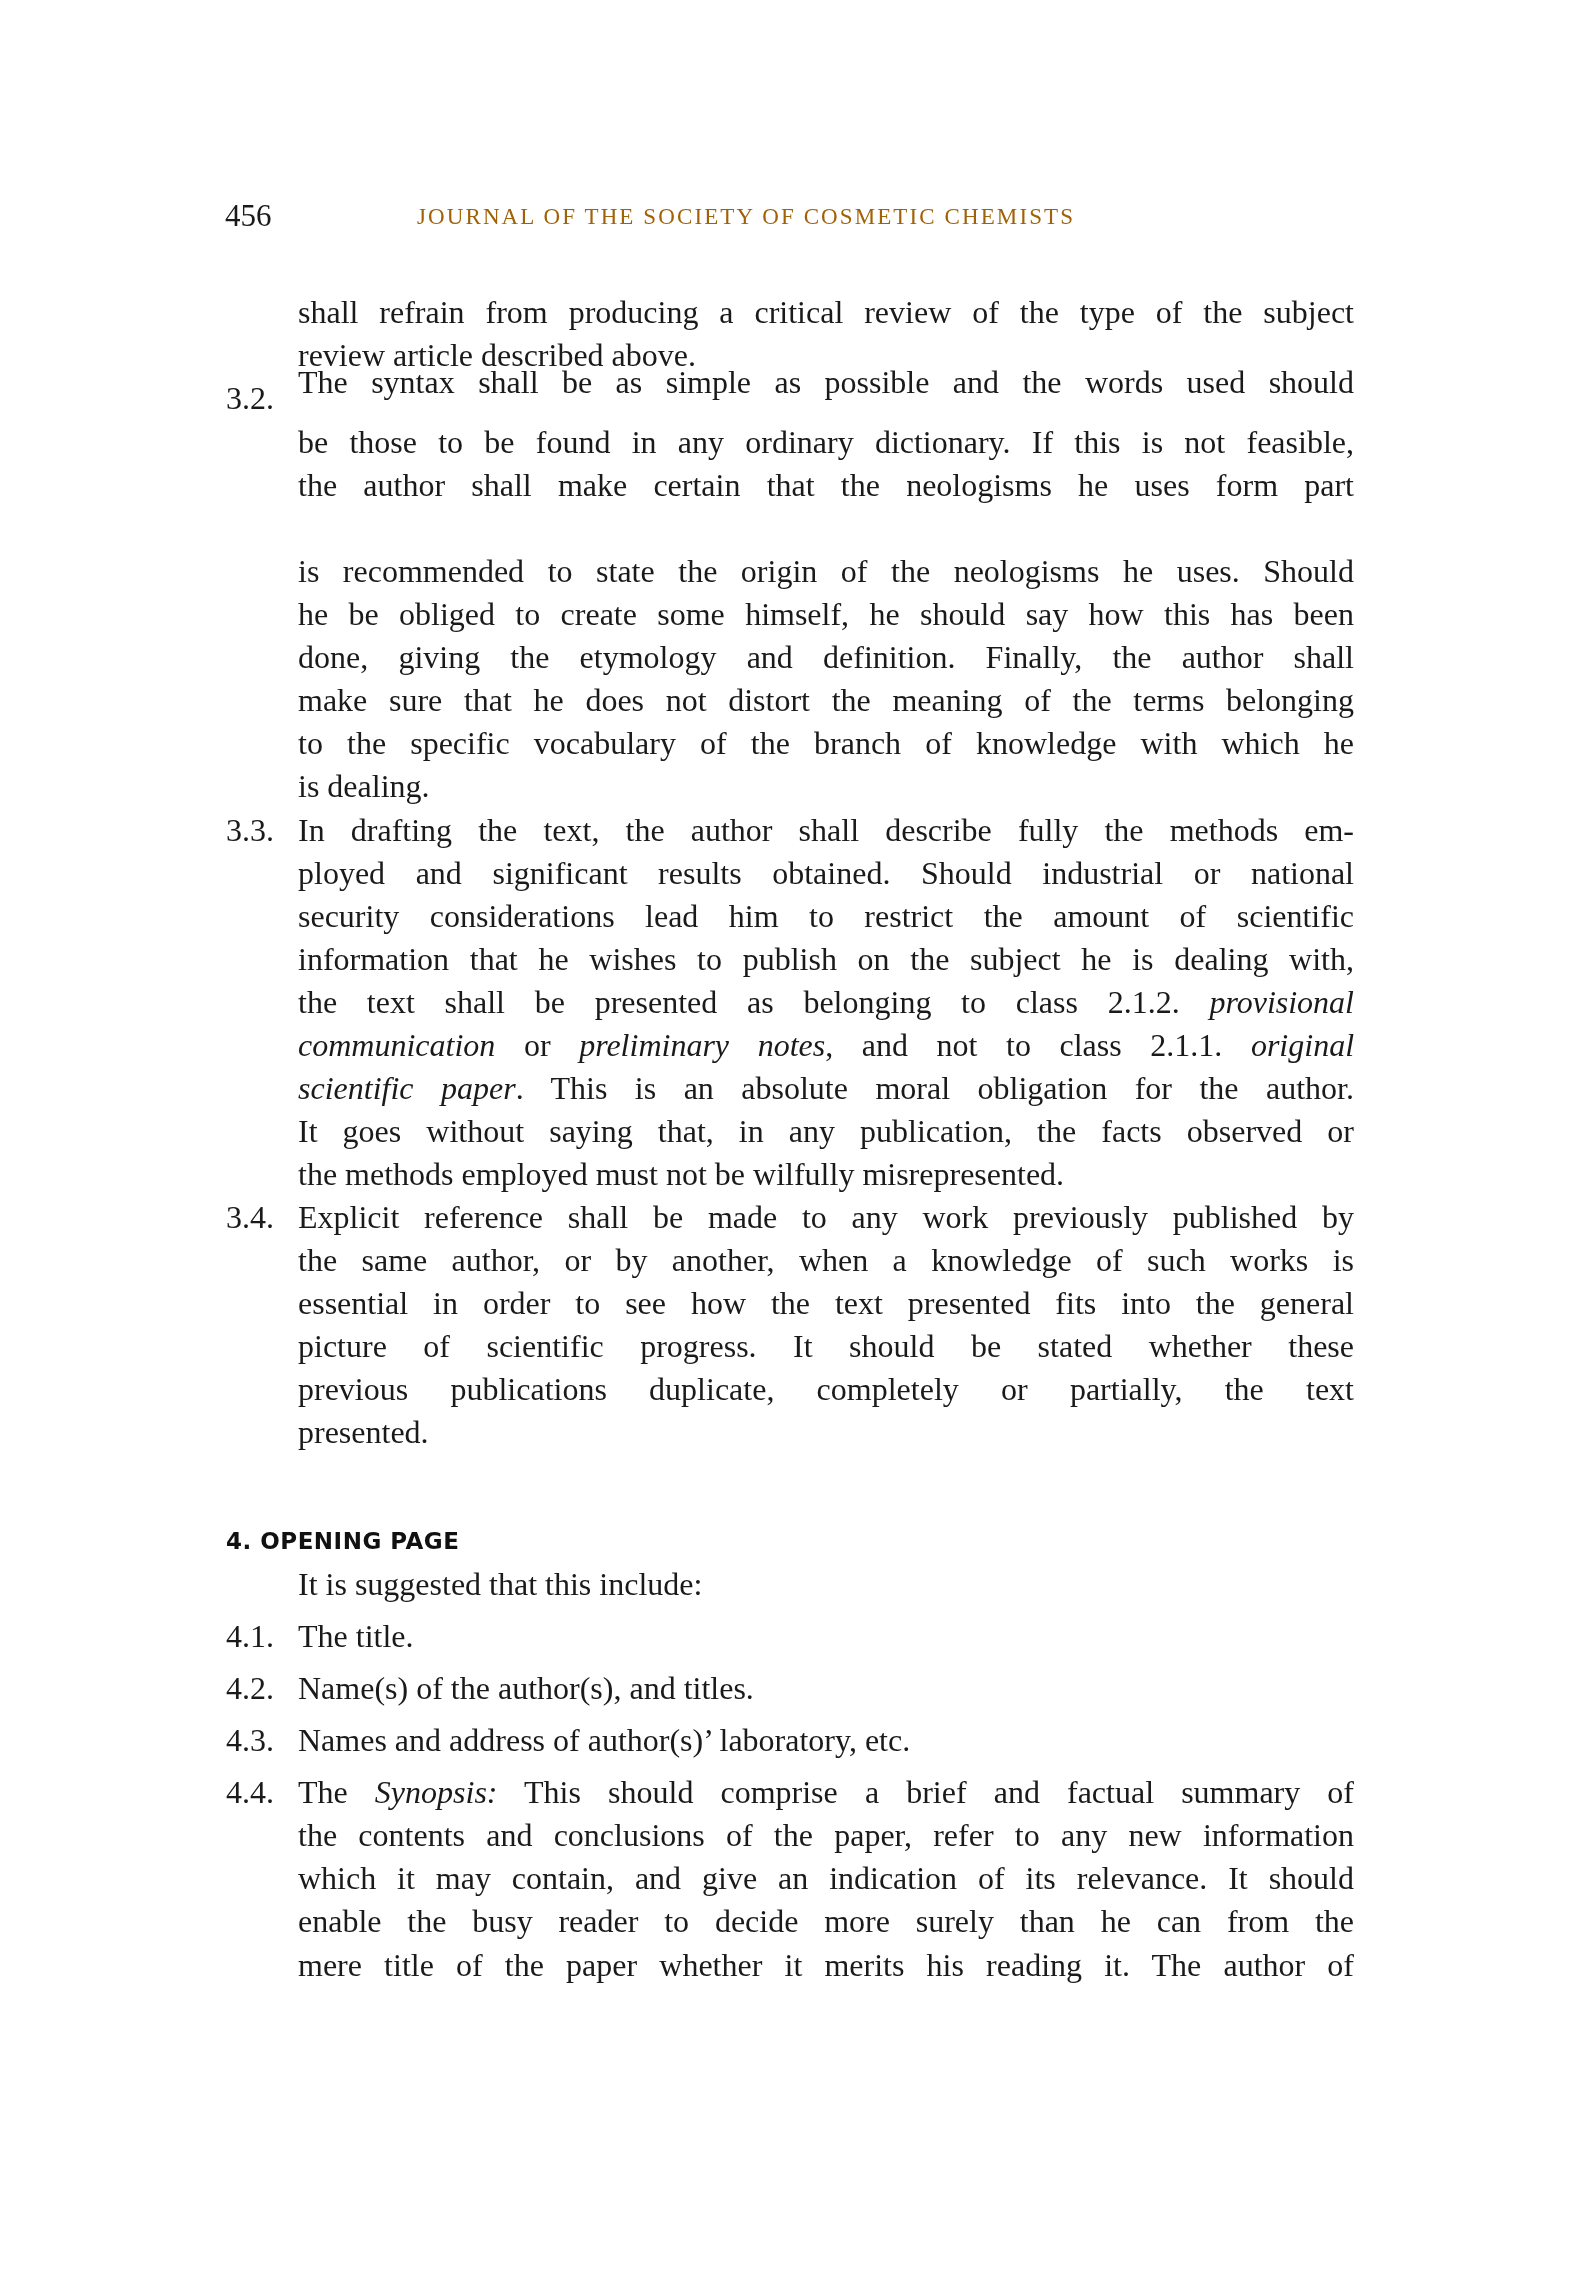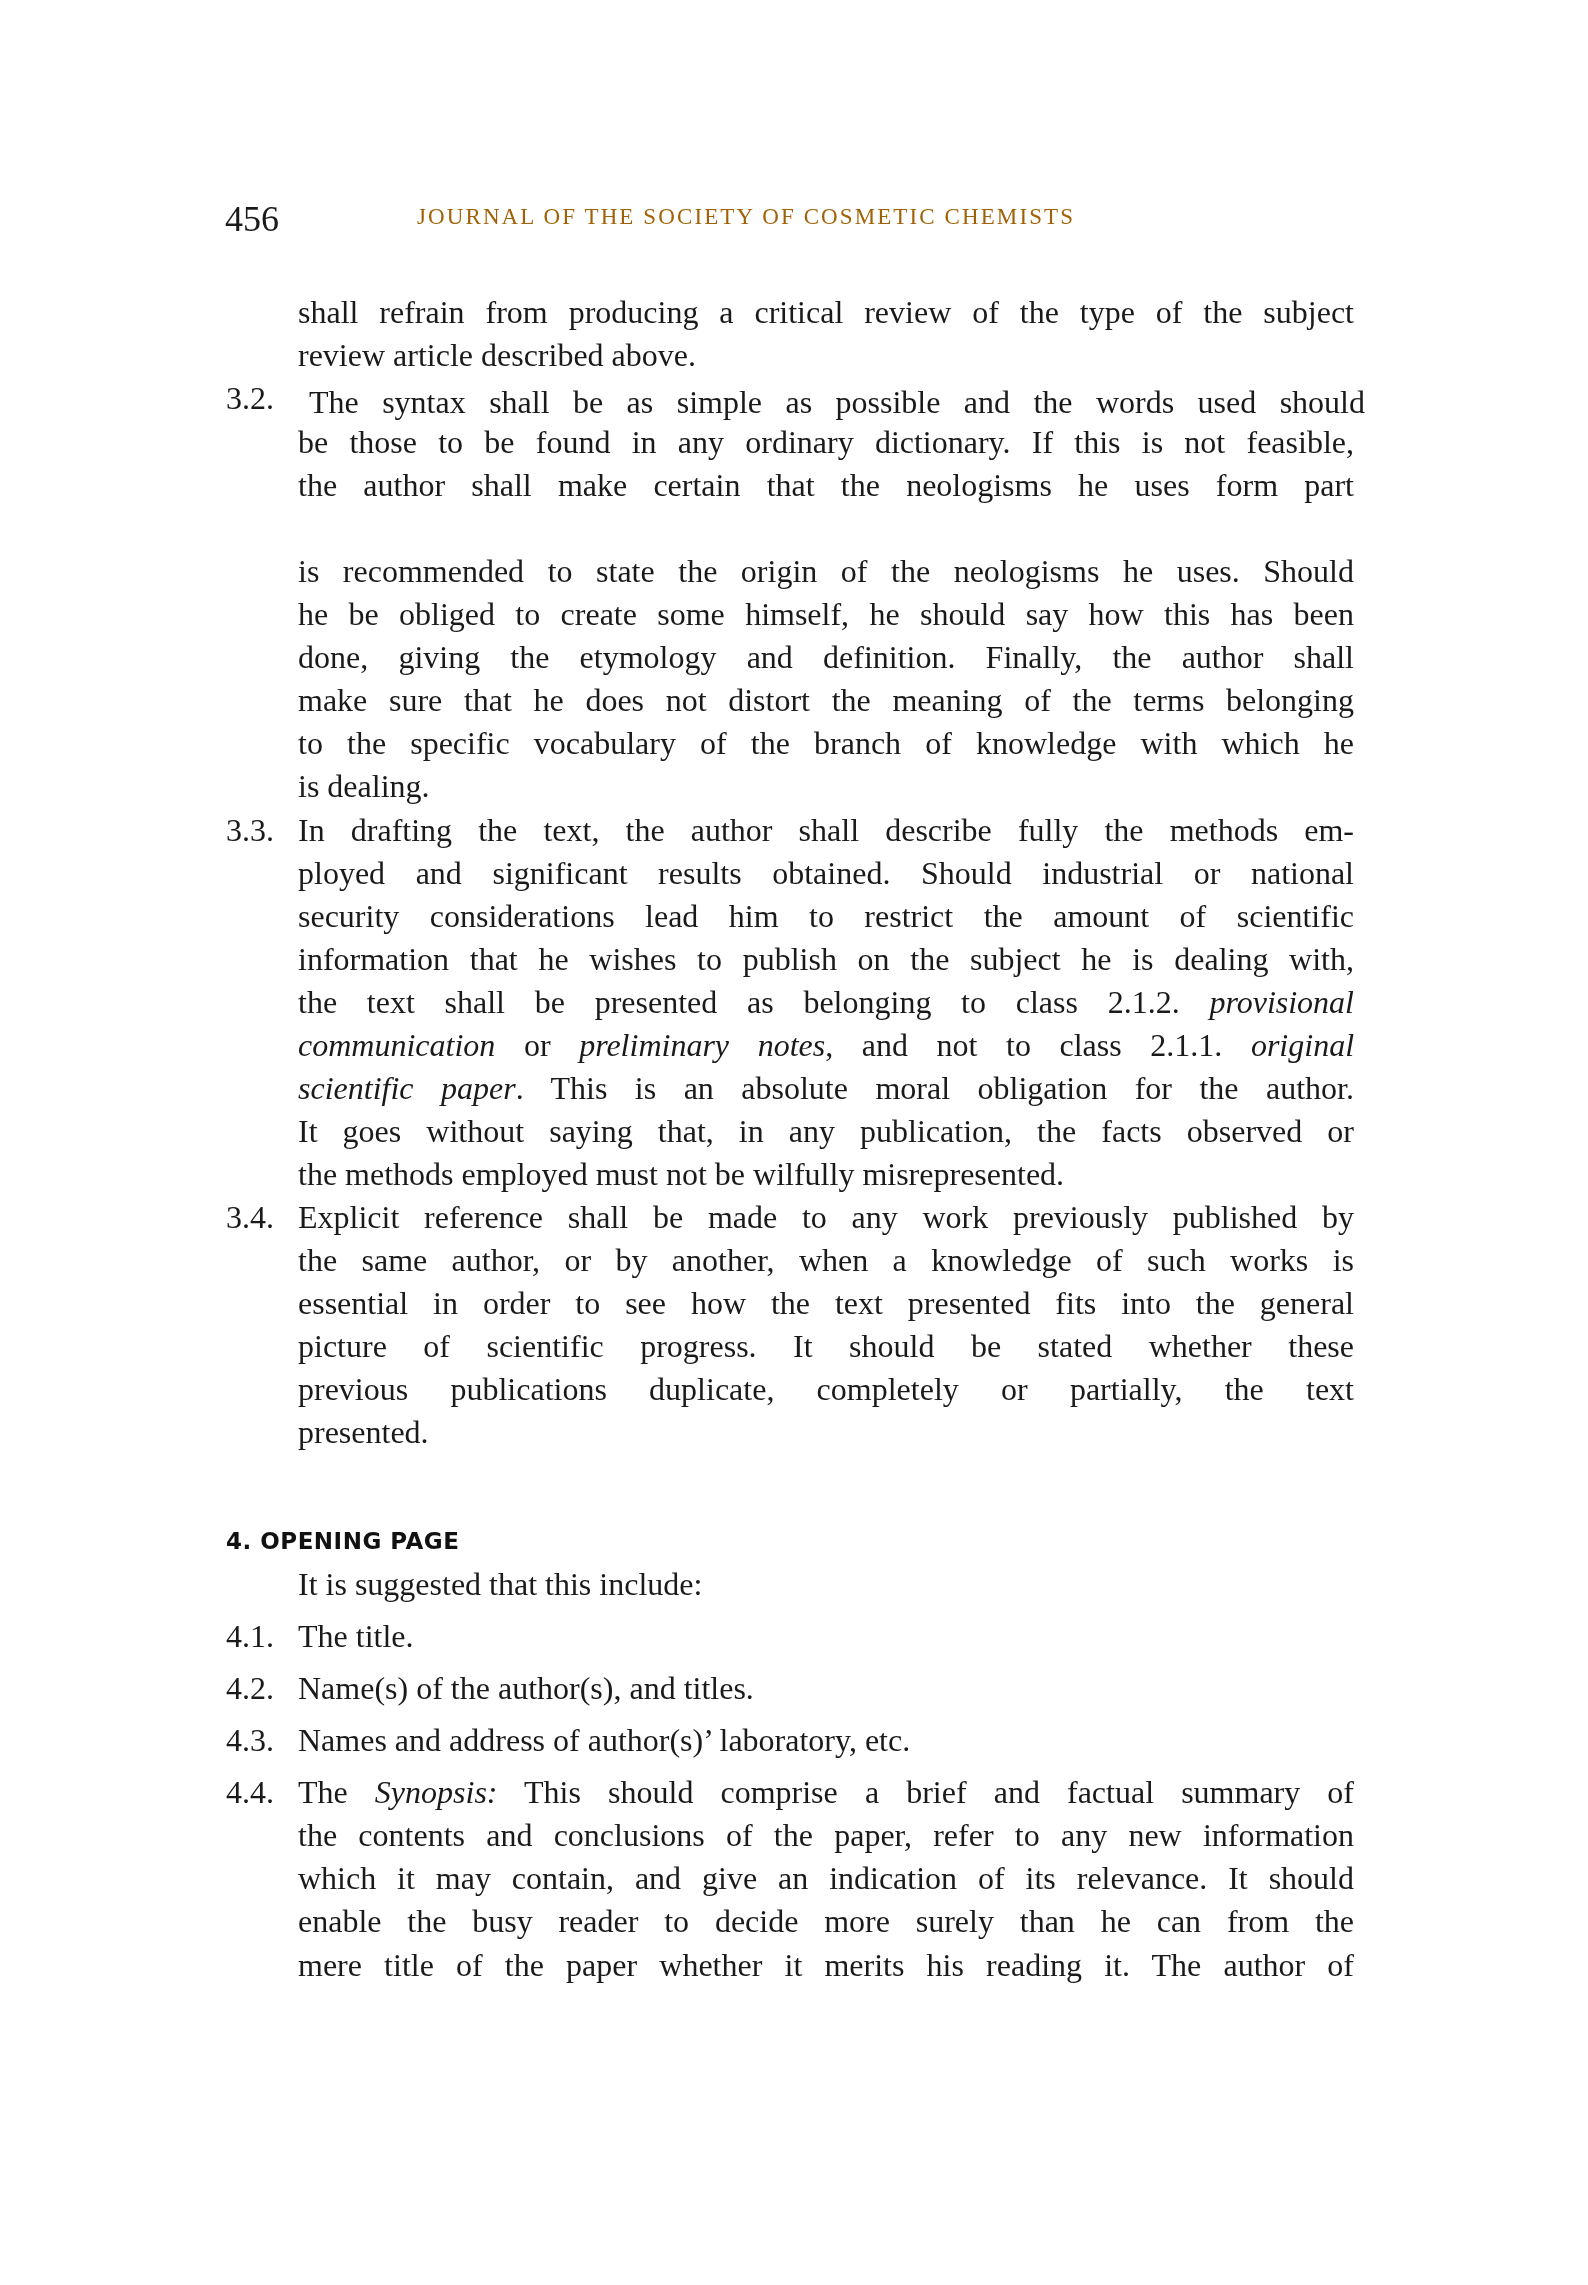--- a/index.html
+++ b/index.html
@@ -1,38 +1,38 @@
 <!DOCTYPE html>
 <html><head>
 <meta charset="utf-8">
 <style>
   html, body { margin: 0; padding: 0; background: #ffffff; }
   body { width: 1589px; height: 2286px; position: relative; overflow: hidden; color: #1a1a1a; }
   .page { position: absolute; left: 0; top: 0; width: 1589px; height: 2286px; background: #ffffff; }
-  .header-num { position: absolute; left: 225px; top: 198px; font-size: 36px; font-family: "Liberation Serif", serif; color: #1a1a1a; }
+  .header-num { position: absolute; left: 225px; top: 198px; font-size: 31px; font-family: "Liberation Serif", serif; color: #1a1a1a; }
   .header-title { position: absolute; left: 417px; top: 204px; font-size: 23px; letter-spacing: 2.1px; font-family: "Liberation Serif", serif; color: #a16207; text-transform: uppercase; }
   .line { position: absolute; left: 298px; width: 1056px; font-family: "Liberation Serif", serif; font-size: 32px; line-height: 38px; white-space: nowrap; text-align: justify; text-align-last: justify; color: #1a1a1a; }
   .line.last { text-align-last: left; }
   .num { position: absolute; left: 226px; font-family: "Liberation Serif", serif; font-size: 32px; line-height: 38px; color: #1a1a1a; }
   .heading { position: absolute; left: 226px; font-family: "DejaVu Sans", sans-serif; font-weight: bold; font-size: 23px; line-height: 29px; color: #111; letter-spacing: 0.5px; }
   em { font-style: italic; }
 </style>
 </head>
 <body>
 
 <div class="page">
 
   <div class="header-num">456</div>
   <div class="header-title">JOURNAL OF THE SOCIETY OF COSMETIC CHEMISTS</div>
 
   <div class="line" style="top: 293px; white-space: nowrap;">shall refrain from producing a critical review of the type of the subject</div>
   <div class="line last" style="top:336px">review article described above.</div>
 
   <div class="num" style="top:379px">3.2.</div>
-  <div class="line" style="top: 383px; white-space: nowrap; margin-left: 11px;">The syntax shall be as simple as possible and the words used should</div>
+  <div class="line" style="top: 363px; white-space: nowrap;">The syntax shall be as simple as possible and the words used should</div>
   <div class="line" style="top: 423px; white-space: nowrap;">be those to be found in any ordinary dictionary. If this is not feasible,</div>
   <div class="line" style="top: 466px; white-space: nowrap;">the author shall make certain that the neologisms he uses form part</div>
   <div class="line" style="top: 552px; white-space: nowrap;">is recommended to state the origin of the neologisms he uses. Should</div>
   <div class="line" style="top: 595px; white-space: nowrap;">he be obliged to create some himself, he should say how this has been</div>
   <div class="line" style="top: 638px; white-space: nowrap;">done, giving the etymology and definition. Finally, the author shall</div>
   <div class="line" style="top: 681px; white-space: nowrap;">make sure that he does not distort the meaning of the terms belonging</div>
   <div class="line" style="top: 724px; white-space: nowrap;">to the specific vocabulary of the branch of knowledge with which he</div>
   <div class="line last" style="top:767px">is dealing.</div>
 
   <div class="num" style="top:811px">3.3.</div>

